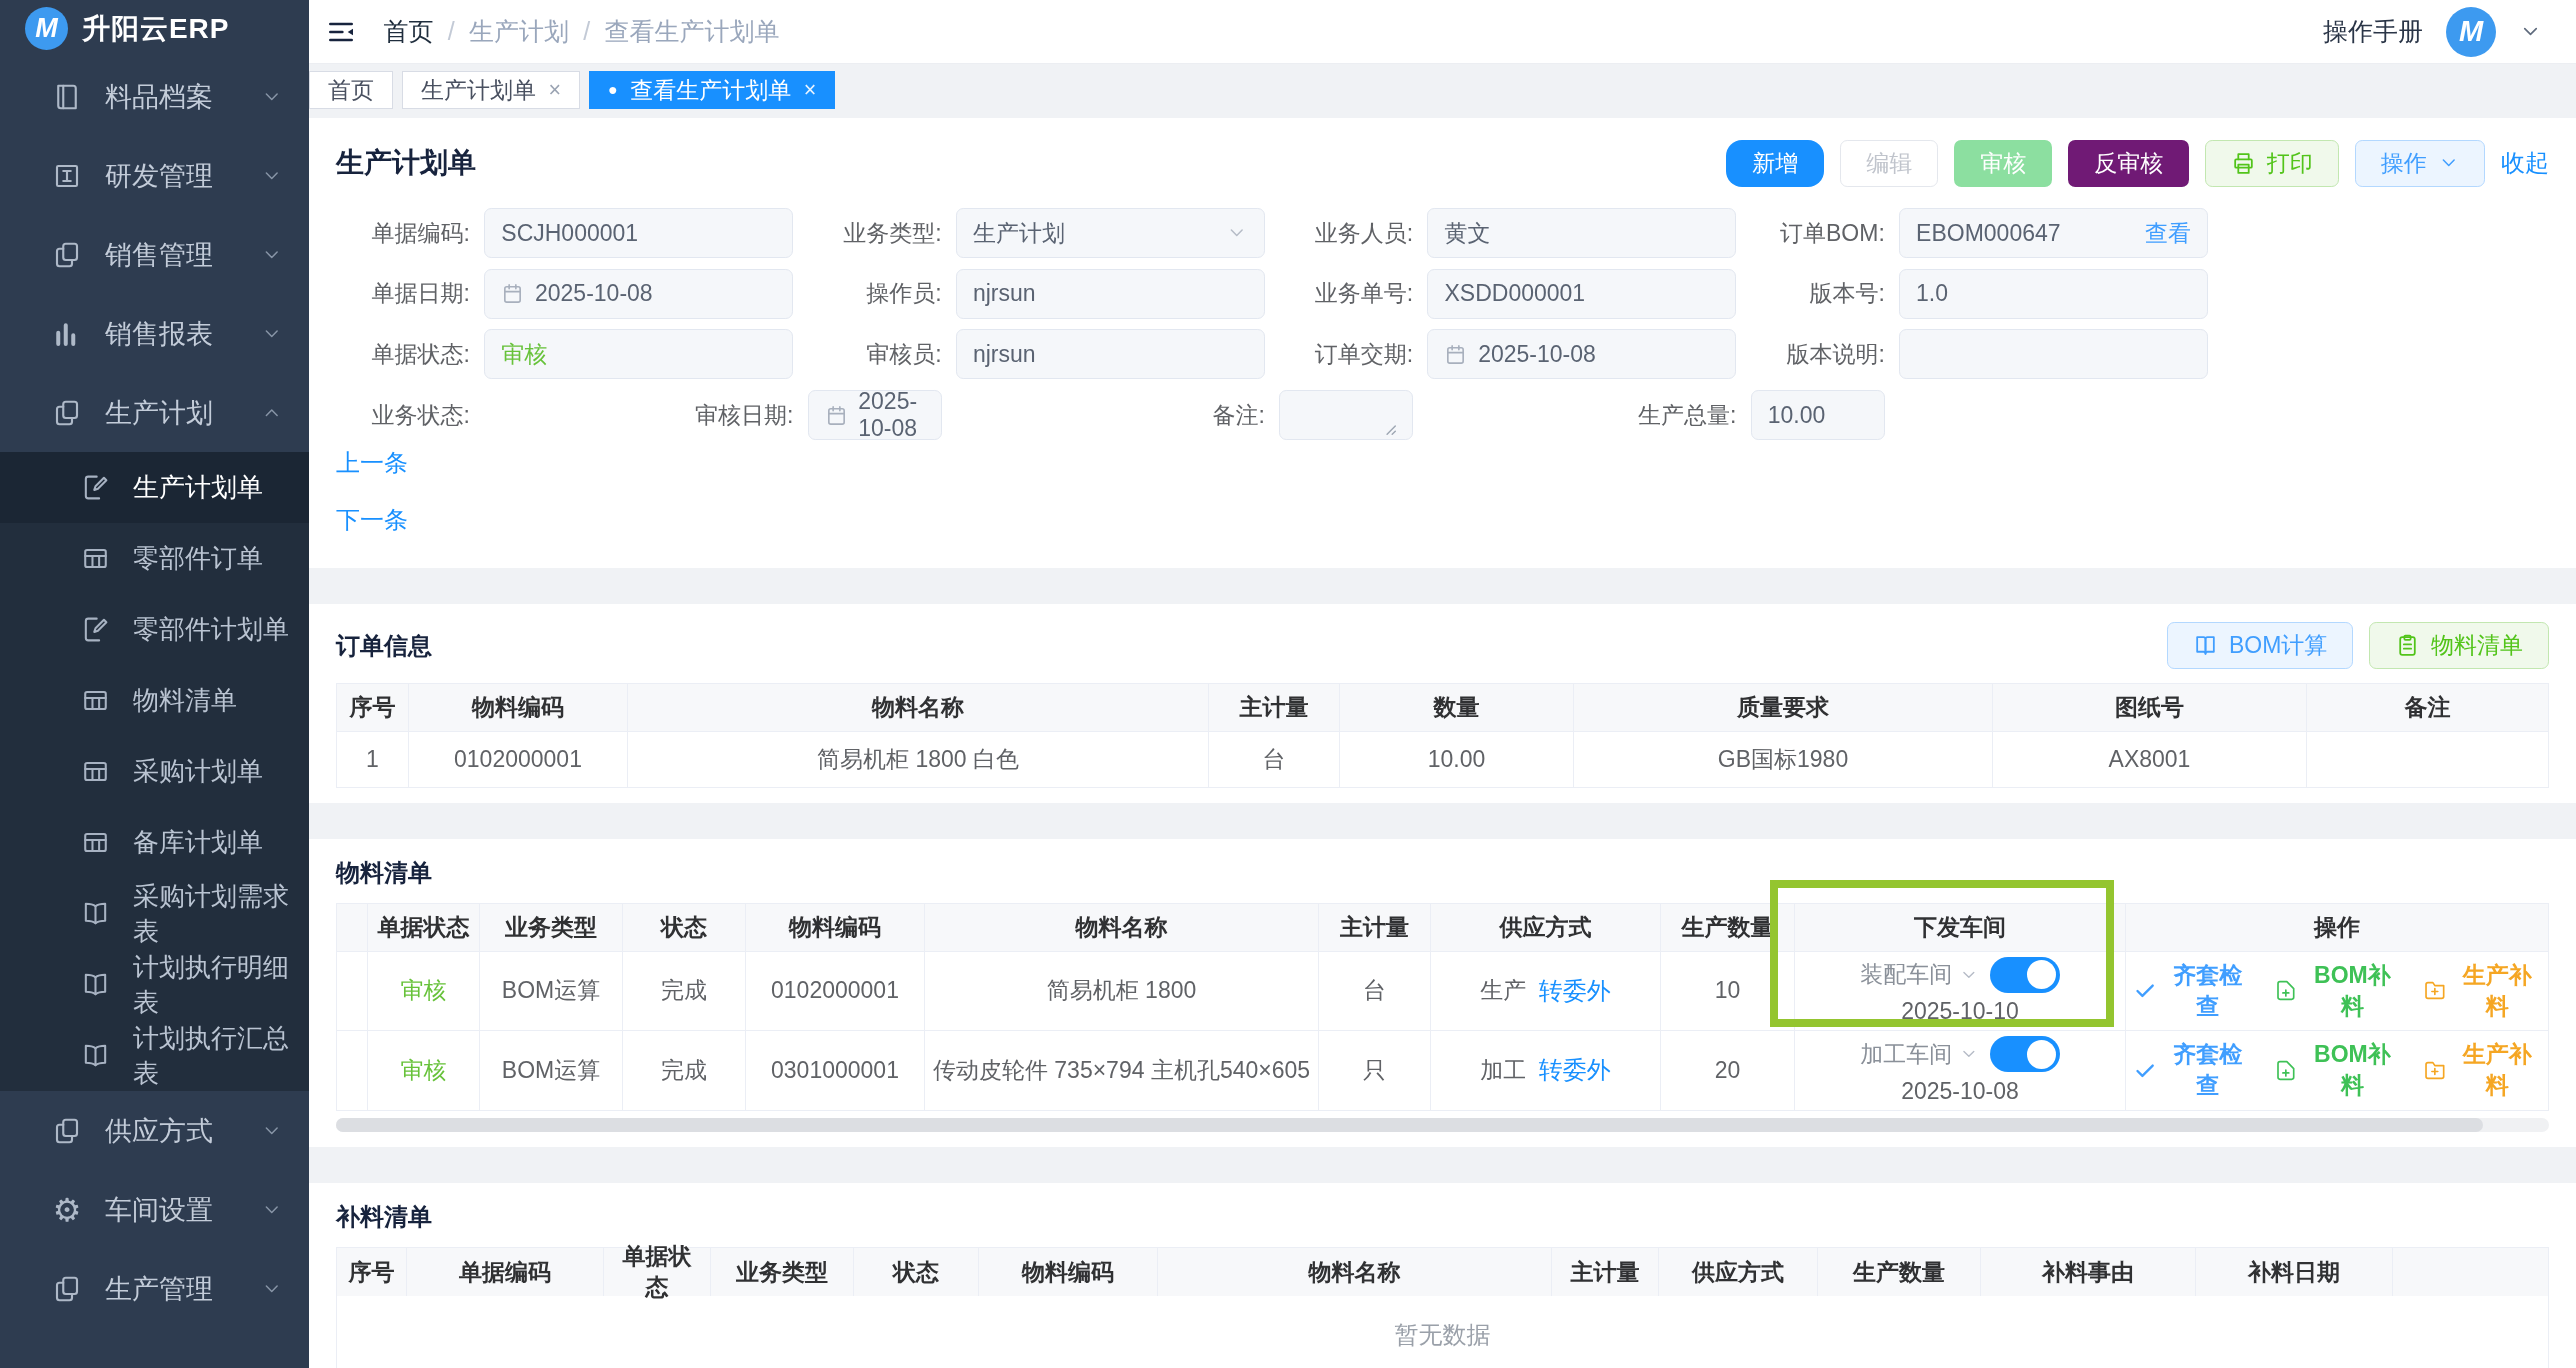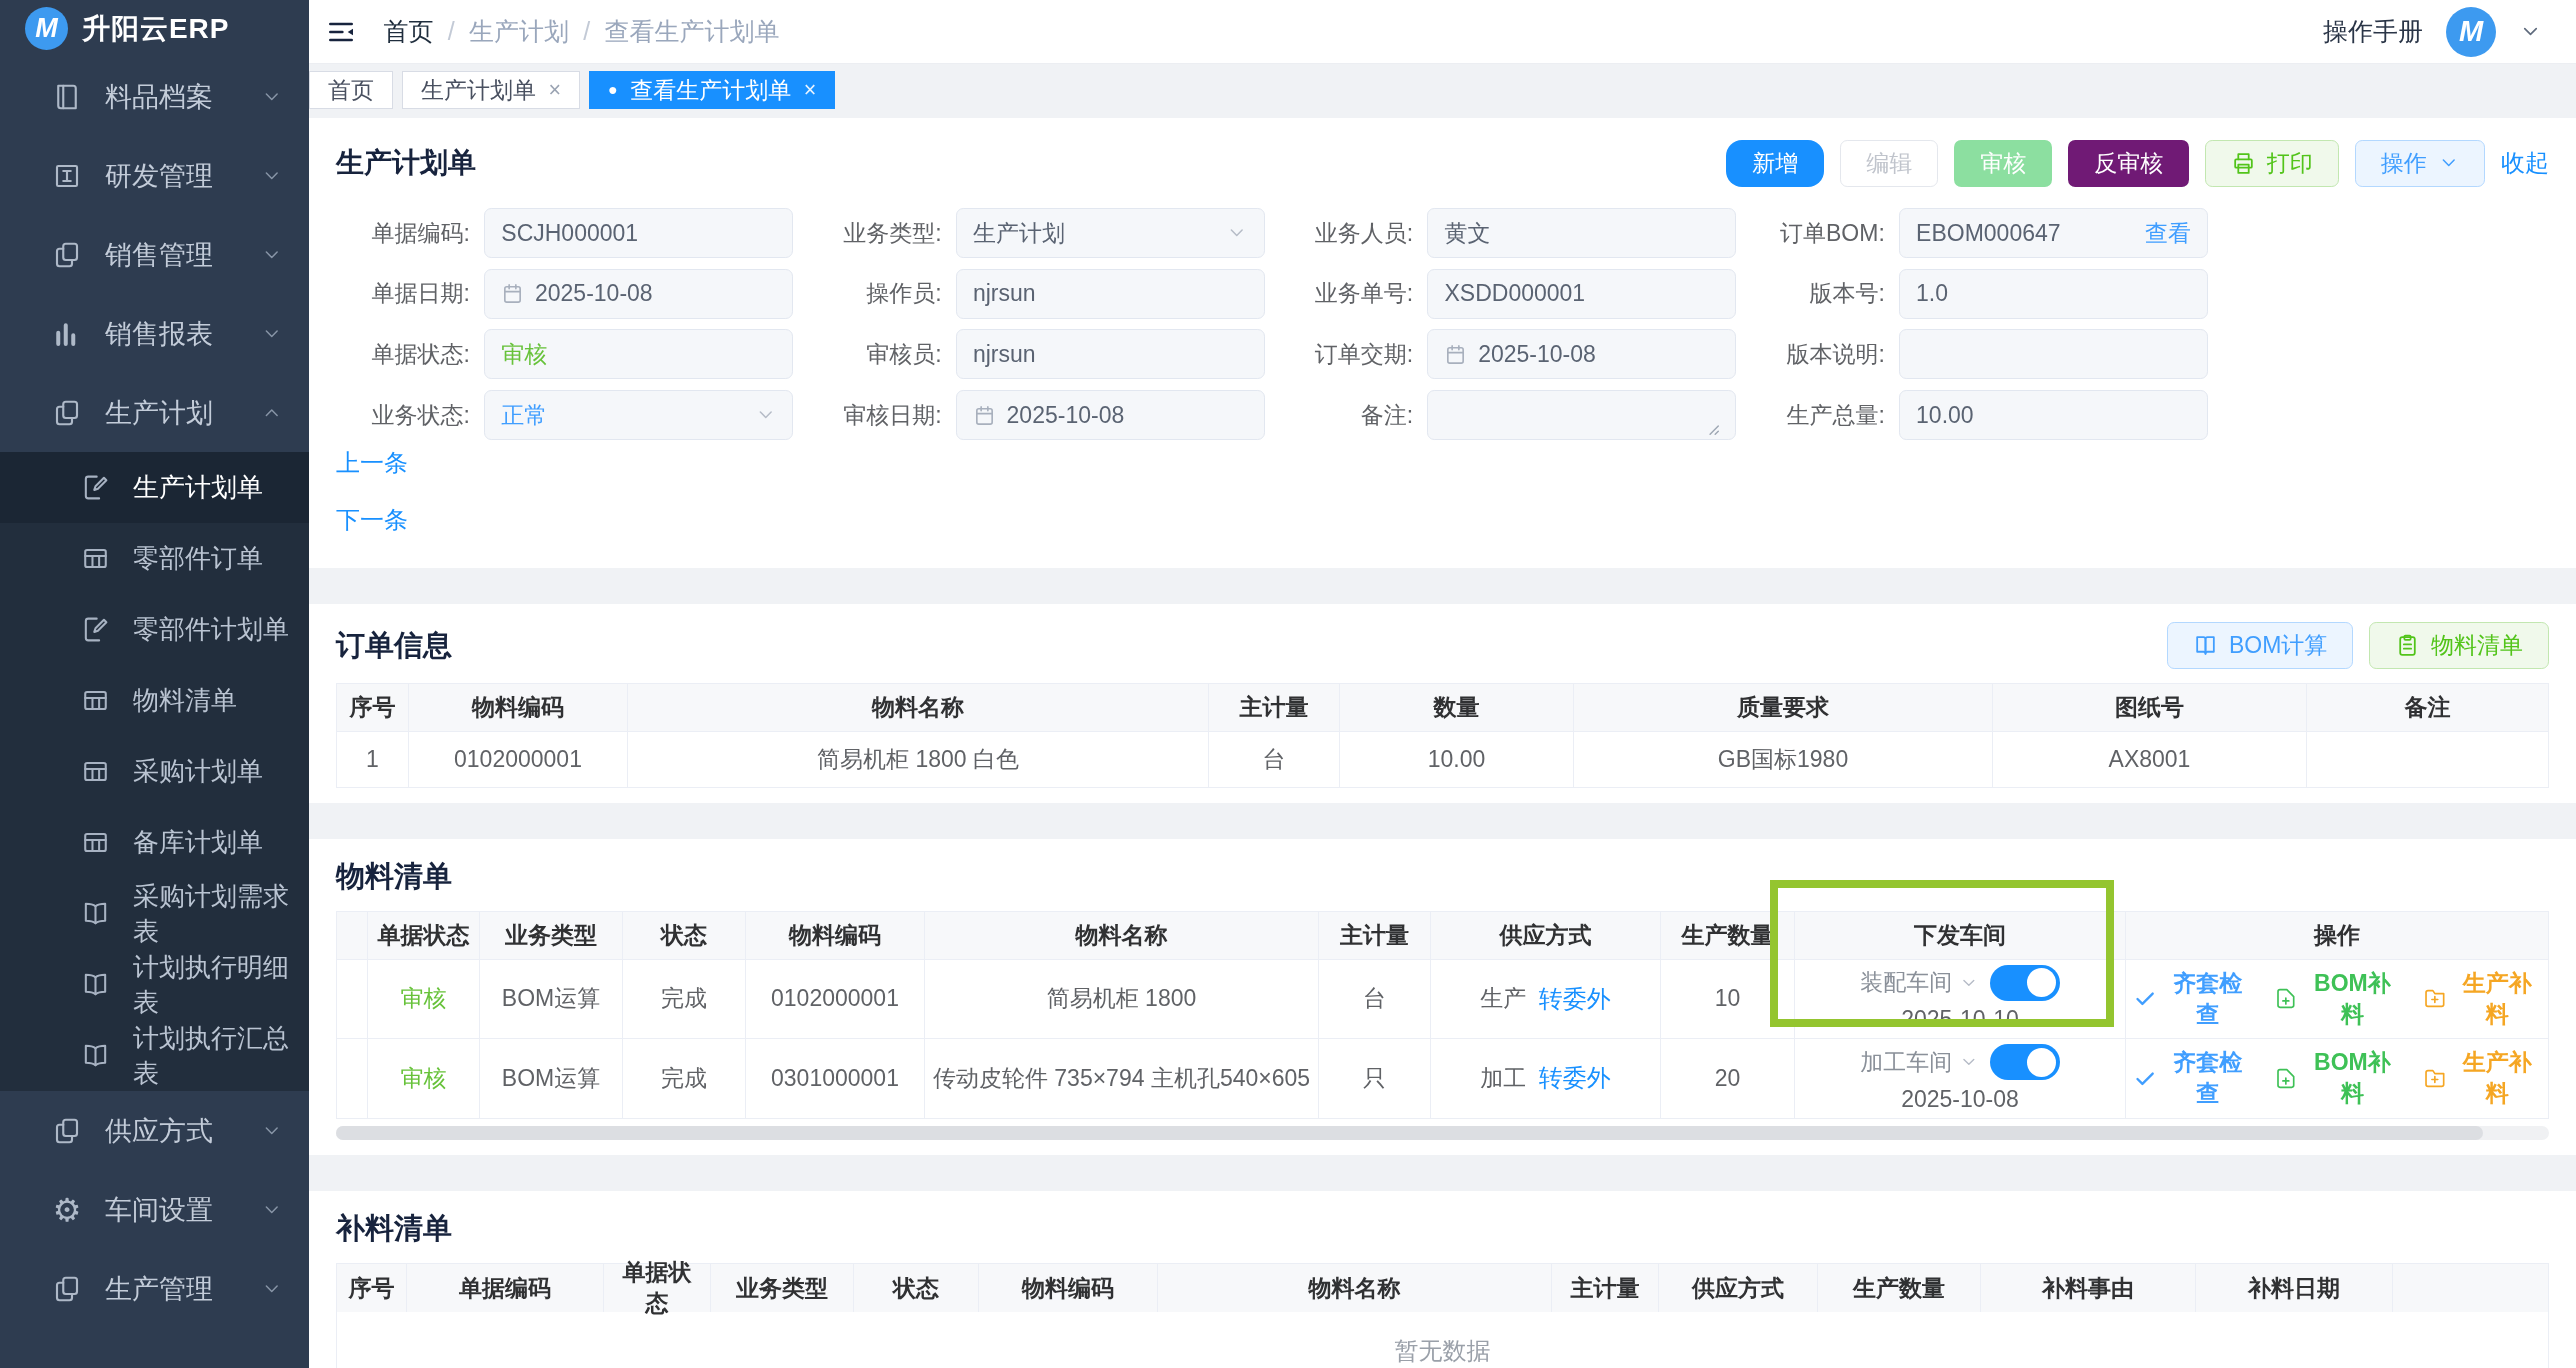--- a/index.html
+++ b/index.html
@@ -45,21 +45,21 @@
     border:0.9px solid #d8dce5; font-size:23px; color:#495060; cursor:pointer; }
   .tab .x { font-size:21.5px; color:#9aa3b2; cursor:pointer; }
   .tab.active { background:#1890ff; border-color:#1890ff; color:#fff; }
   .tab.active .x { color:#e8f3ff; }
   .dot { font-size:16px; }
 
   .card { background:#fff; margin-bottom:36px; }
   .card1 { padding:21.5px 27px 32px 27px; }
   .card-head { display:flex; align-items:center; }
   .page-title { font-size:28px; color:#17233d; font-weight:600; }
-  .sec-title { font-size:29px; color:#17233d; font-weight:600; }
+  .sec-title { font-size:24px; color:#17233d; font-weight:600; }
   .btns { margin-left:auto; display:flex; align-items:center; gap:16px; }
   .btn { height:47px; padding:0 25px; border-radius:7.2px; font-size:23px; display:flex; align-items:center;
     gap:10.7px; cursor:pointer; border:0.9px solid transparent; }
   .btn-blue { background:#1890ff; color:#fff;border-radius:16px; }
   .btn-disabled { background:#fff; border-color:#e4e7ed; color:#c0c4cc; }
   .btn-green { background:#8cdfa0; color:#fff; }
   .btn-gray { background:#701a75; color:#fff; }
   .btn-print { background:#f0f9eb; border-color:#c2e7b0; color:#52c41a; }
   .btn-plain-blue { background:#ecf5ff; border-color:#b3d8ff; color:#409eff; }
   .link { color:#1890ff; font-size:24px; cursor:pointer; }
@@ -451,26 +451,20 @@
             <use href="#i-calendar"></use>
           </svg>
         <span>2025-10-08</span>
         </div>
       <span class="fl">版本说明:</span>
       <div class="inp">
           <span></span>
         </div>
 
       <span class="fl">业务状态:</span>
-      <div class="inp">
-          <span class="val-blue">正常</span>
-        <svg class="selchev ic" viewBox="0 0 24 24" width="21.5" height="21.5">
-            <use href="#i-chev-down"></use>
-          </svg>
-        </div>
       <span class="fl">审核日期:</span>
       <div class="inp">
         <svg class="cal ic" viewBox="0 0 26 26" width="23" height="23">
             <use href="#i-calendar"></use>
           </svg>
         <span>2025-10-08</span>
         </div>
       <span class="fl">备注:</span>
       <div class="inp">
           <span></span>

